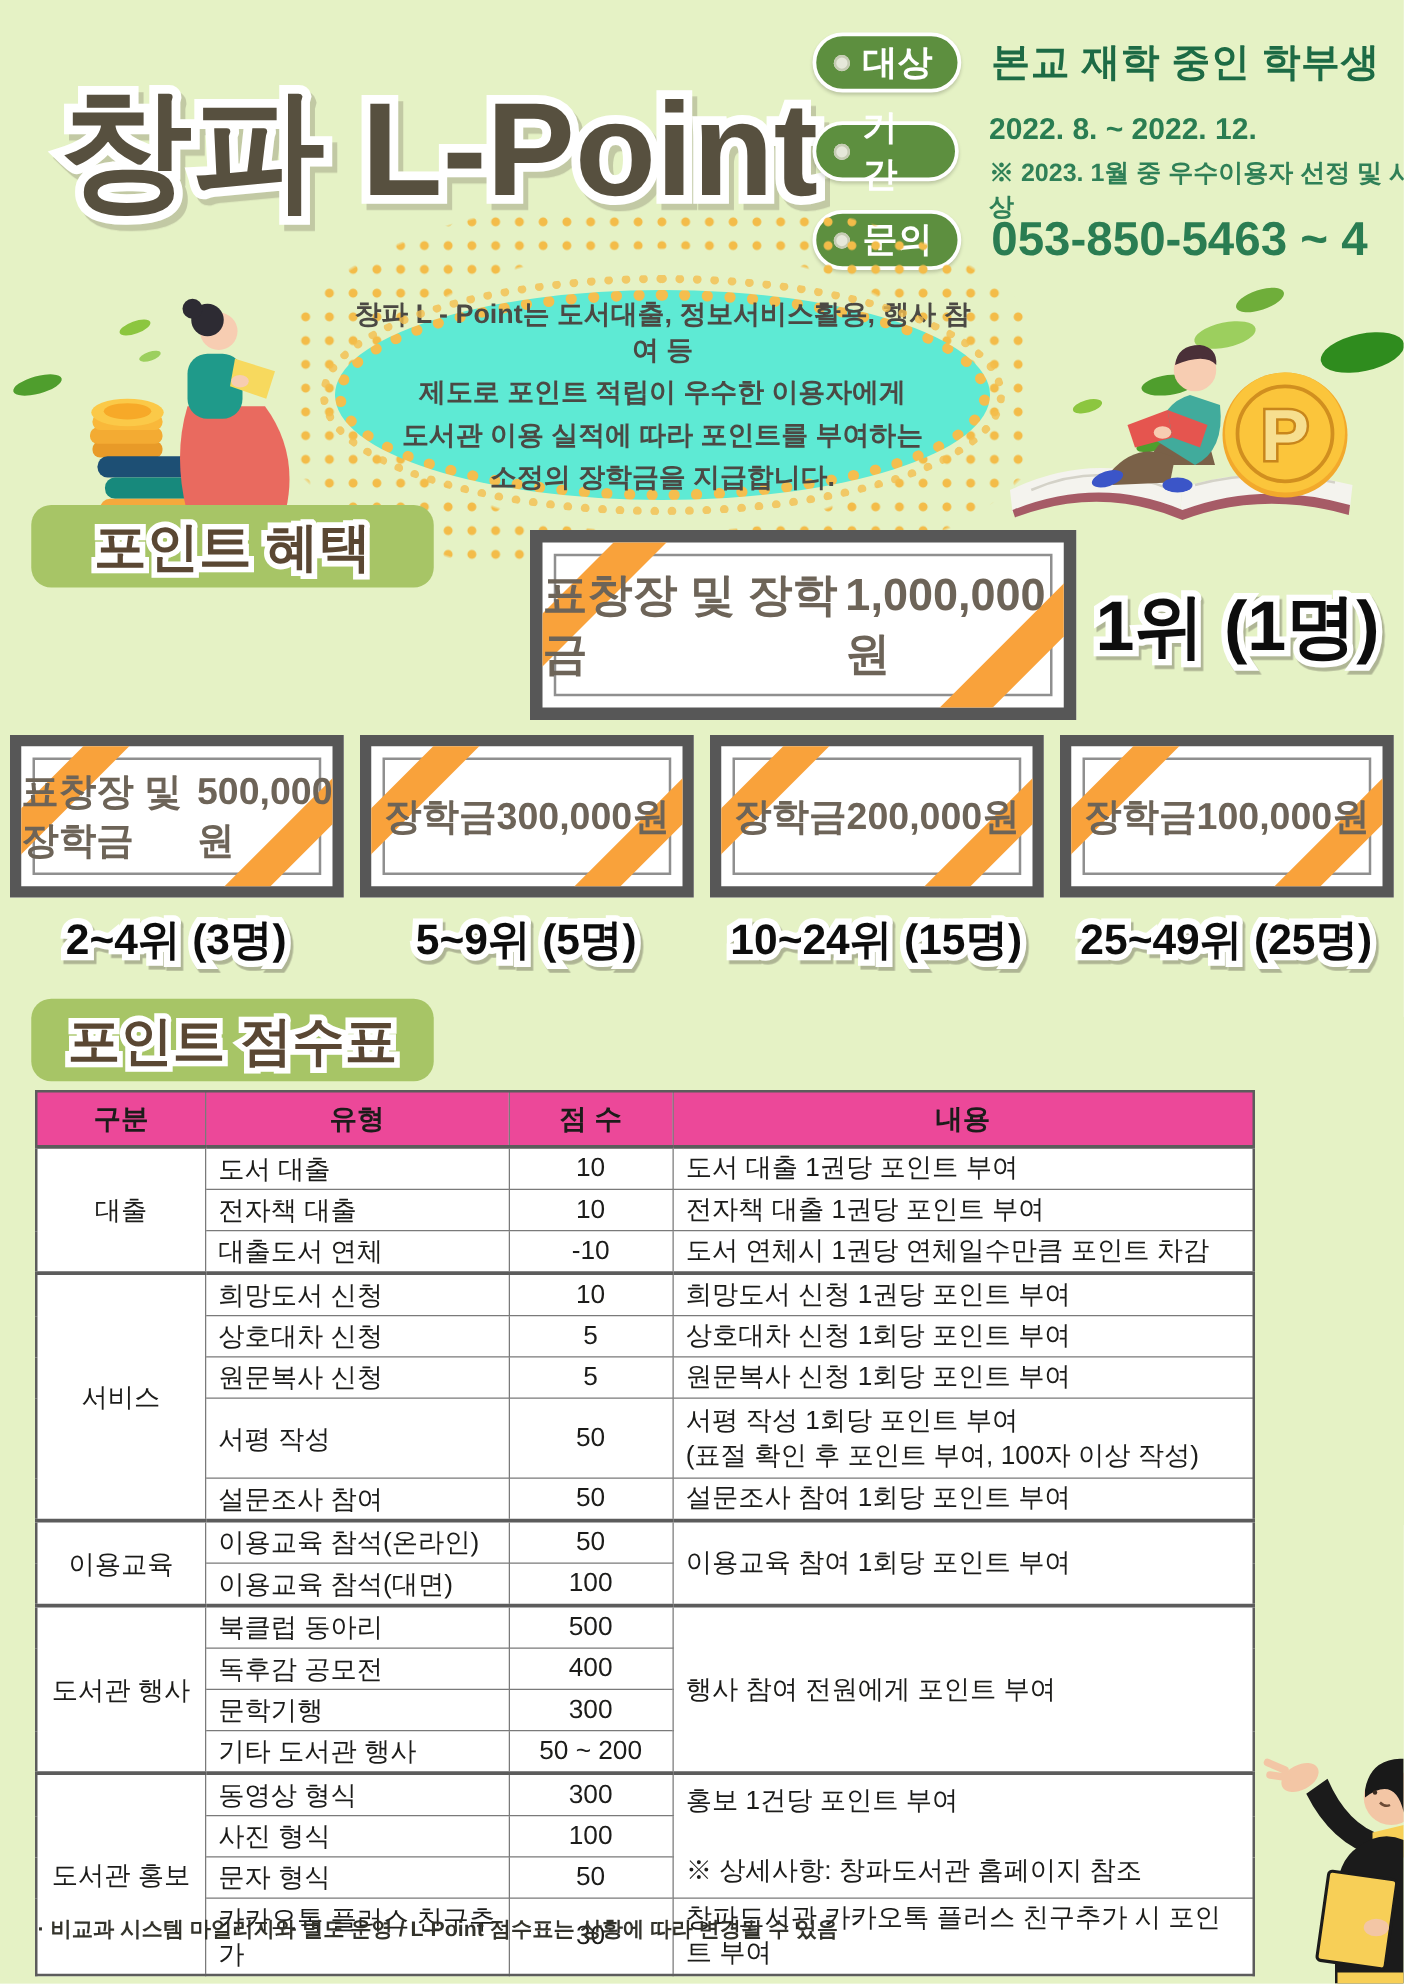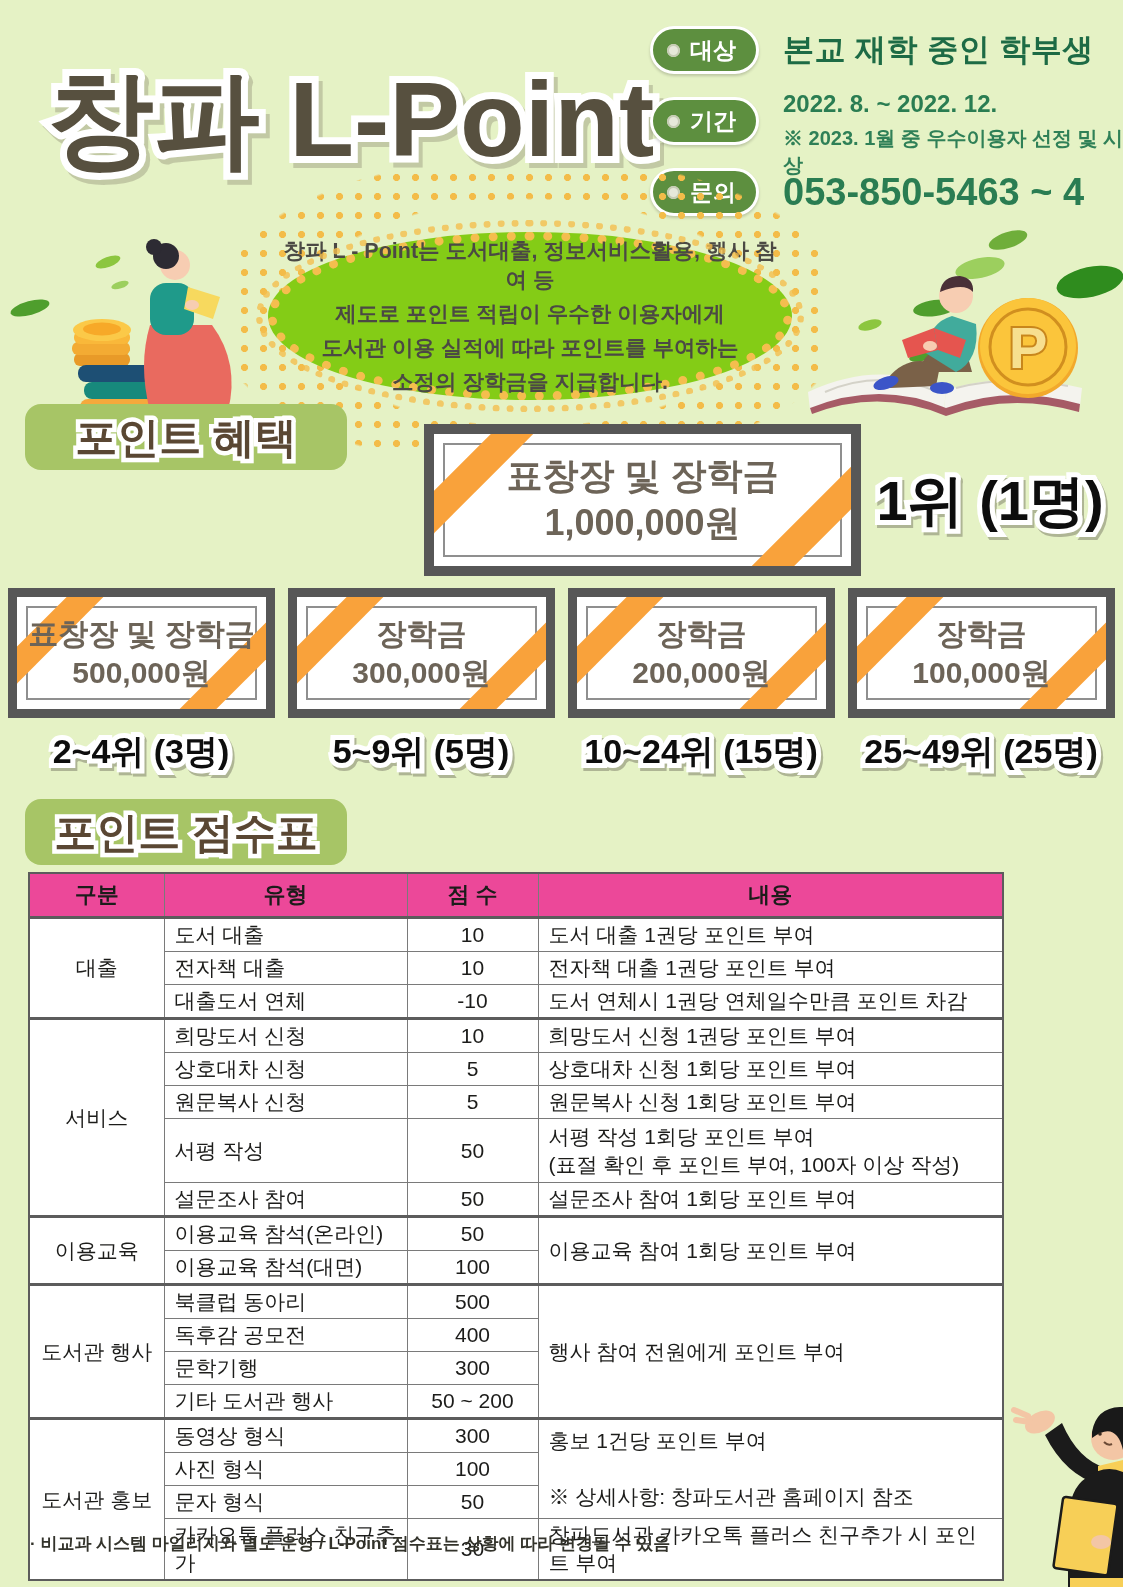--- a/index.html
+++ b/index.html
@@ -7,52 +7,52 @@
           font-family:"Liberation Sans",sans-serif;padding-left:20px;}
 
   
   .title-svg{position:absolute;left:16px;top:26px;}
   .title-svg text{font-family:"Liberation Sans",sans-serif;font-weight:bold;
     fill:#57503f;stroke:#ffffff;stroke-width:14px;paint-order:stroke;}
   .title-wrap{filter:drop-shadow(4px 5px 0 rgba(150,150,125,.45));}
 
   .info-row{position:absolute;display:flex;align-items:flex-start;}
   .badge{background:#5d8f3f;border:3px solid #fff;border-radius:30px;color:#fff;
-    font-weight:bold;font-size:23px;height:48px;box-sizing:border-box;display:flex;
+    font-weight:bold;font-size:28px;height:48px;box-sizing:border-box;display:flex;
     align-items:center;gap:10px;padding:0 20px 0 14px;box-shadow:0 2px 3px rgba(0,0,0,.18);}
   .badge-dot{width:13px;height:13px;border-radius:50%;background:#e6e8da;
     box-shadow:inset 0 0 0 2px #c6ccb4;flex:0 0 auto;}
   .info-vals{margin-left:24px;}
   .v1{font-size:31px;font-weight:bold;color:#1d6b45;line-height:48px;letter-spacing:.5px;}
   .v2{font-size:24px;font-weight:bold;color:#2a7d52;line-height:40px;}
   .v2note{font-size:20px;font-weight:bold;color:#2f8057;margin-top:1px;}
   .v3{font-size:38px;font-weight:bold;color:#2a7d52;line-height:48px;}
 
   
   .halo{position:absolute;left:235px;top:168px;width:590px;height:290px;
     background-image:radial-gradient(circle,#f3bc49 3.2px,transparent 3.9px);
     background-size:19px 19px;
     -webkit-mask:radial-gradient(ellipse at center,transparent 55%,#000 56%,#000 76%,transparent 77%);
             mask:radial-gradient(ellipse at center,transparent 55%,#000 56%,#000 76%,transparent 77%);}
   .bubble{position:absolute;left:268px;top:232px;width:524px;height:168px;border-radius:50%;
-    background:#84cc16;border:9px dotted #f4be4e;box-sizing:border-box;}
+    background:#5eead4;border:9px dotted #f4be4e;box-sizing:border-box;}
   .bubble::after{content:'';position:absolute;inset:-21px;border-radius:50%;
     border:7px dotted rgba(244,190,78,.8);pointer-events:none;}
   .bubble-text{position:absolute;inset:0;display:flex;flex-direction:column;
     justify-content:center;align-items:center;gap:5px;font-size:21.5px;font-weight:bold;
     color:#4b4944;text-align:center;}
 
   
   .sec-head{position:absolute;left:25px;width:322px;height:66px;background:#a7c566;border-radius:16px;}
   .sec-head text{font-family:"Liberation Sans",sans-serif;font-weight:bold;font-size:42px;
     fill:#5a4733;stroke:#ffffff;stroke-width:9px;paint-order:stroke;}
 
   
   .card{position:relative;background:#fff;border:9px solid #575757;overflow:hidden;
-    display:flex;flex-direction:column;justify-content:center;align-items:center;box-sizing:border-box;}
+    display:flex;flex-direction:row;justify-content:center;align-items:center;box-sizing:border-box;}
   .card-frame{position:absolute;inset:9px;border:2px solid #8f8f8f;pointer-events:none;z-index:1;}
   .ribbon{position:absolute;background:#f9a23b;height:26px;width:230px;transform:rotate(-45deg);z-index:2;}
   .ribbon.tl{left:-78px;top:18px;}
   .ribbon.br{right:-78px;bottom:18px;}
   .card-line{font-weight:bold;color:#6d6458;z-index:3;line-height:1.3;}
   .card.big{position:absolute;left:424px;top:424px;width:437px;height:152px;border-width:10px;}
   .card.big .ribbon{height:30px;width:270px;}
   .card.big .ribbon.tl{left:-92px;top:20px;}
   .card.big .ribbon.br{right:-92px;bottom:20px;}
   .card.big .card-line{font-size:36px;}

